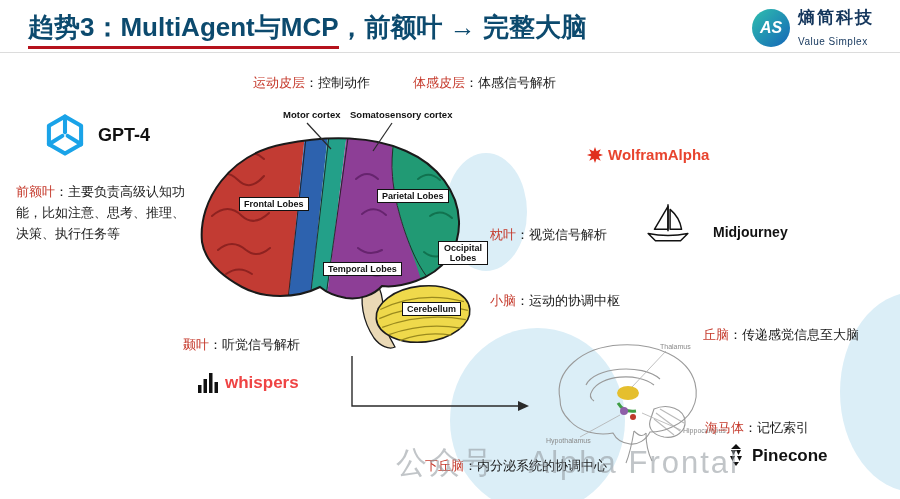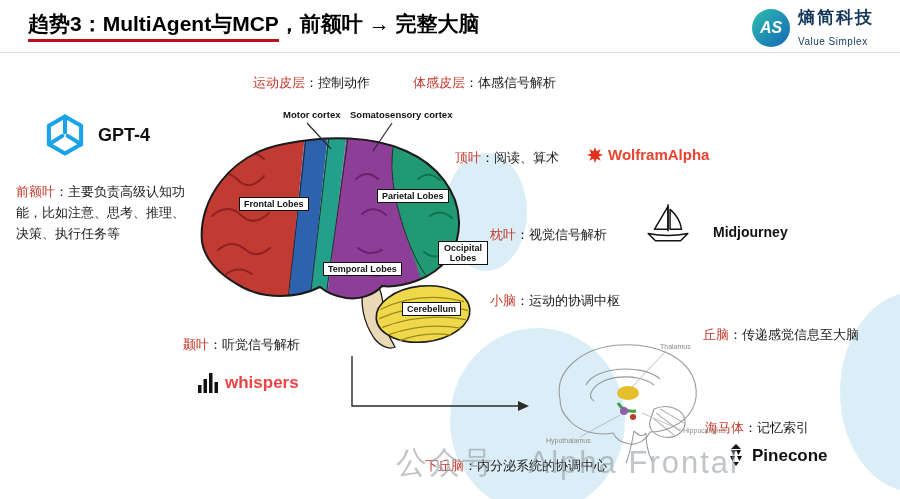--- a/index.html
+++ b/index.html
@@ -3,21 +3,21 @@
 <meta charset="utf-8">
 <style>
   html,body{margin:0;padding:0;}
   body{
     width:900px;height:499px;overflow:hidden;background:#ffffff;
     font-family:"Liberation Sans","DejaVu Sans",sans-serif;position:relative;
   }
   .page{position:relative;width:900px;height:499px;}
   .blob{position:absolute;background:#dbeef7;border-radius:50%;z-index:0;}
   .layer{position:absolute;z-index:2;}
-  .slide-title{position:absolute;left:28px;top:10px;font-size:21px;font-weight:bold;color:#000000;z-index:3;white-space:nowrap;}
+  .slide-title{position:absolute;left:28px;top:10px;font-size:26px;font-weight:bold;color:#0c4a6e;z-index:3;white-space:nowrap;}
   .title-underline{border-bottom:3px solid #b5121c;padding-bottom:4px;}
   .header-line{position:absolute;left:0;top:52px;width:900px;height:1px;background:#dcdcdc;z-index:1;}
   .brand{position:absolute;top:8px;right:26px;display:flex;align-items:center;gap:8px;z-index:3;}
   .brand-circle{width:38px;height:38px;border-radius:50%;background:linear-gradient(135deg,#2fbfae,#1566b8);
     color:#fff;display:flex;align-items:center;justify-content:center;font-style:italic;font-weight:bold;font-size:16px;}
   .brand-text{color:#14365c;line-height:1.15;}
   .brand-name{font-size:17px;font-weight:bold;letter-spacing:2px;}
   .brand-tagline{font-size:10px;letter-spacing:0.5px;margin-top:8px;}
   .ann{position:absolute;font-size:13px;white-space:nowrap;z-index:3;color:#1a1a1a;}
   .ann .term{color:#c5392b;}
@@ -166,23 +166,20 @@
   <div class="lobe-tag" style="left:323px;top:262px;">Temporal Lobes</div>
   <div class="lobe-tag two-line" style="left:438px;top:241px;">Occipital Lobes</div>
   <div class="lobe-tag" style="left:402px;top:302px;text-align:center;">Cerebellum</div>
 
   <div class="ann" style="left:253px;top:74px;">
     <span class="term">运动皮层</span><span class="desc">：控制动作</span>
   </div>
   <div class="ann" style="left:413px;top:74px;">
     <span class="term">体感皮层</span><span class="desc">：体感信号解析</span>
   </div>
-  <div class="ann" style="left:455px;top:149px;">
-    <span class="term">顶叶</span><span class="desc">：阅读、算术</span>
-  </div>
   <div class="ann" style="left:490px;top:226px;">
     <span class="term">枕叶</span><span class="desc">：视觉信号解析</span>
   </div>
   <div class="ann" style="left:490px;top:292px;">
     <span class="term">小脑</span><span class="desc">：运动的协调中枢</span>
   </div>
   <div class="ann" style="left:703px;top:326px;">
     <span class="term">丘脑</span><span class="desc">：传递感觉信息至大脑</span>
   </div>
   <div class="ann" style="left:705px;top:419px;">

